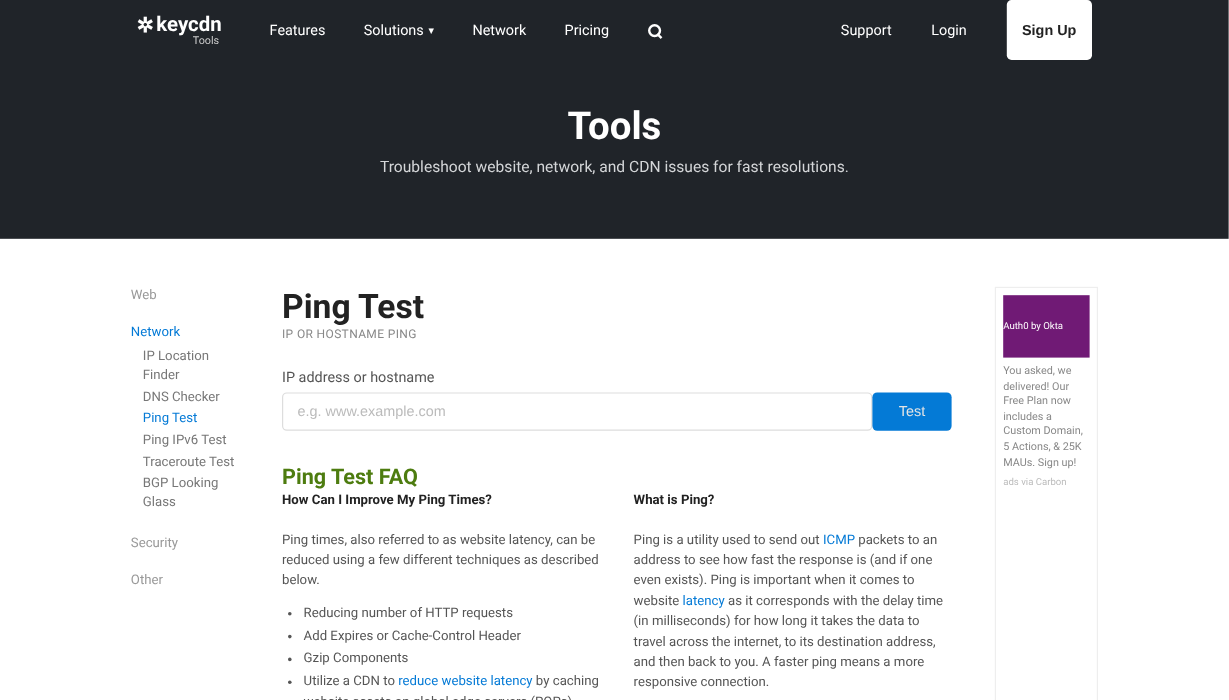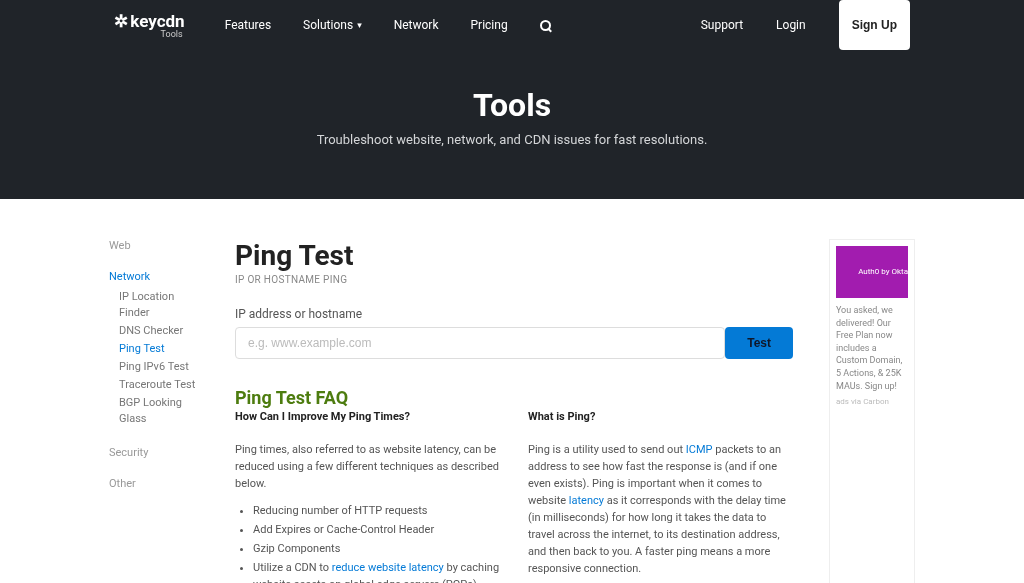--- a/index.html
+++ b/index.html
@@ -25,31 +25,31 @@
 .side-item{color:#777;padding:1px 0 1px 10px;cursor:pointer;line-height:1.45}
 .side-item.active{color:#047ad6}
 .side-section{margin-bottom:18px}
 .center{flex:1}
 .title{font-size:28px;font-weight:700;color:#222;margin-bottom:2px}
 .subtitle{font-size:10px;color:#888;letter-spacing:0.3px;margin-bottom:22px}
 .label{font-size:12px;color:#555;margin-bottom:6px}
 .input-row{display:flex;margin-bottom:28px}
 .text-input{flex:1;padding:8px 12px;border:1px solid #ddd;border-radius:4px;font-size:12px;color:#333}
 .text-input::placeholder{color:#bbb}
-.test-btn{background:#047ad6;color:#0f172a;border:none;padding:8px 22px;border-radius:4px;font-size:12px;font-weight:700;cursor:pointer}
+.test-btn{background:#047ad6;color:#e5e5e5;border:none;padding:8px 22px;border-radius:4px;font-size:12px;font-weight:400;cursor:pointer}
 .faq-title{font-size:18px;font-weight:700;color:#4d7c0f}
 .faq-cols{display:flex;gap:28px}
 .faq-col{flex:1;font-size:11px;color:#555;line-height:1.55}
 .faq-q{font-weight:700;color:#222;margin-bottom:16px;font-size:11px}
 .faq-col p{margin-bottom:10px}
 .faq-col ul{padding-left:18px}
 .faq-col li{margin-bottom:2px}
 .link{color:#047ad6;cursor:pointer}
 .ad{width:86px;flex-shrink:0;border:1px solid #eee;padding:6px;font-size:9px;color:#888;line-height:1.4}
-.ad-img{width:72px;height:52px;background:#a21caf;margin-bottom:6px;display:flex;align-items:center;justify-content:flex-end;color:#fff;font-size:8px;text-align:center}
+.ad-img{width:72px;height:52px;background:#701a75;margin-bottom:6px;display:flex;align-items:center;justify-content:flex-start;color:#fff;font-size:8px;text-align:center}
 .ad-attr{color:#bbb;margin-top:4px;font-size:8px}
 .search-icon{display:inline-block;width:11px;height:11px;border:2px solid #fff;border-radius:50%;position:relative}
 .search-icon::after{content:'';position:absolute;width:5px;height:2px;background:#fff;transform:rotate(45deg);bottom:-2px;right:-3px}
 </style>
 </head>
 <body>
 
 <div class="header">
   <div class="header-inner">
     <div class="nav-row">

